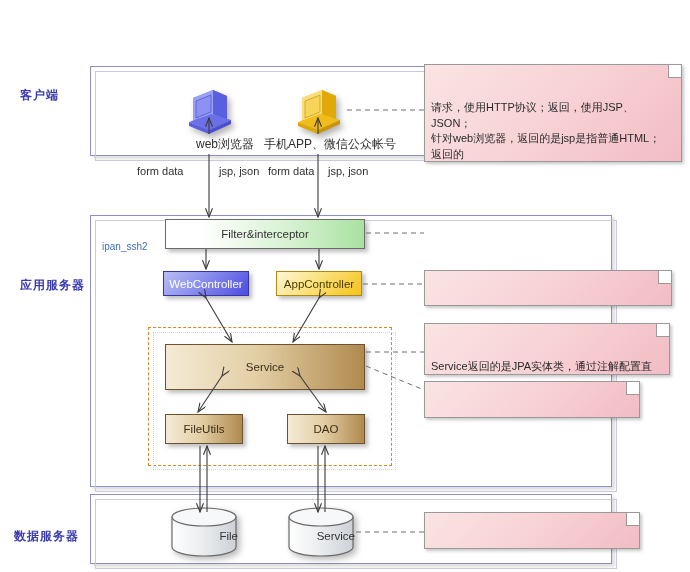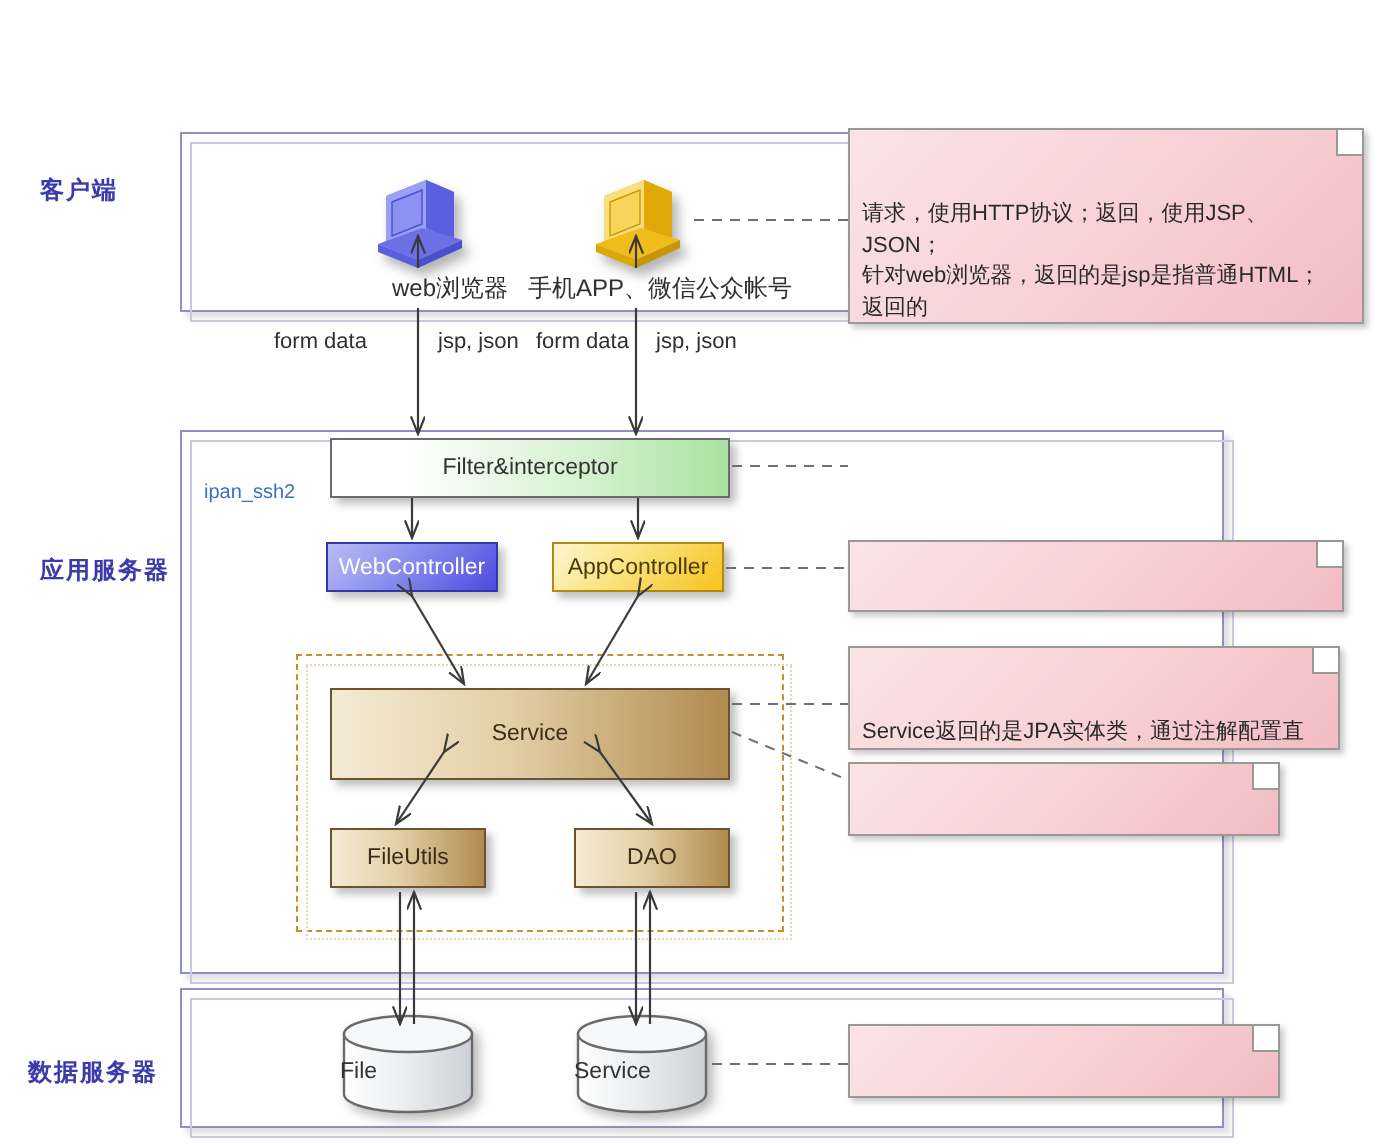--- a/index.html
+++ b/index.html
@@ -90,21 +90,21 @@
 
   
   .cyl{
     position:absolute;
     filter:drop-shadow(3px 3px 3px rgba(0,0,0,0.28));
   }
   .cyl svg{display:block;}
   .cyl-label{
     position:absolute;
     left:0;right:0;
-    text-align:left;
+    text-align:right;
     font-size:11.5px;
     color:#333333;
   }
 
   
   .pc{position:absolute;filter:drop-shadow(3px 4px 3px rgba(0,0,0,0.3));}
   .pc svg{display:block;}
   .pc-label{
     position:absolute;
     text-align:right;

